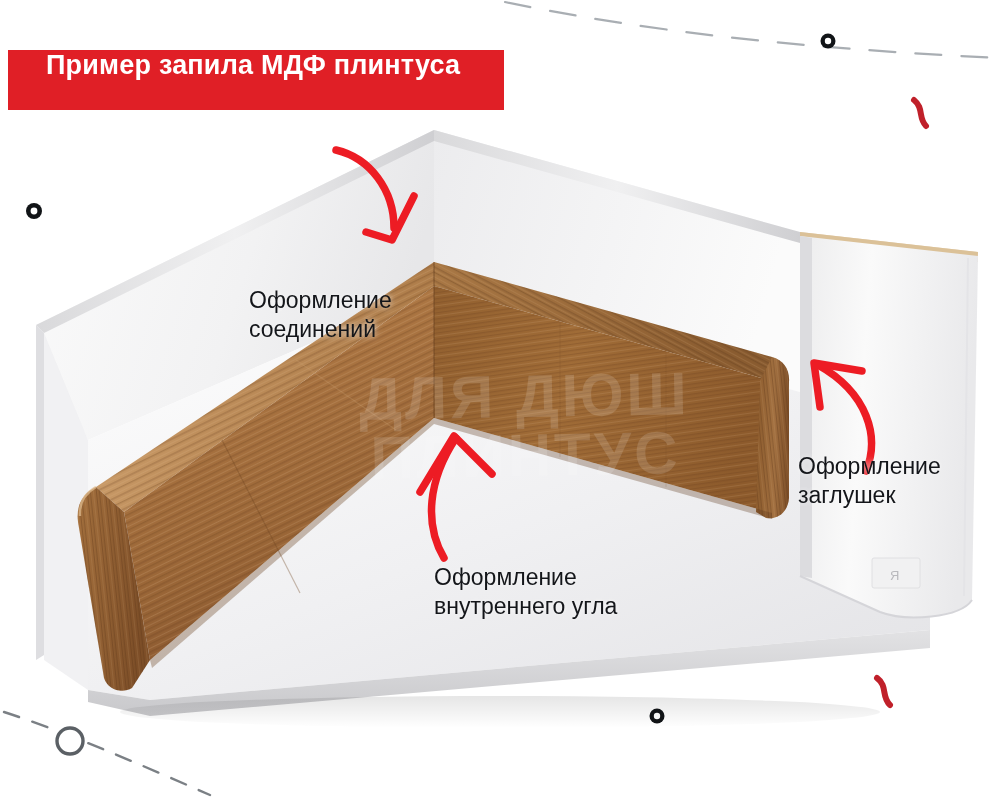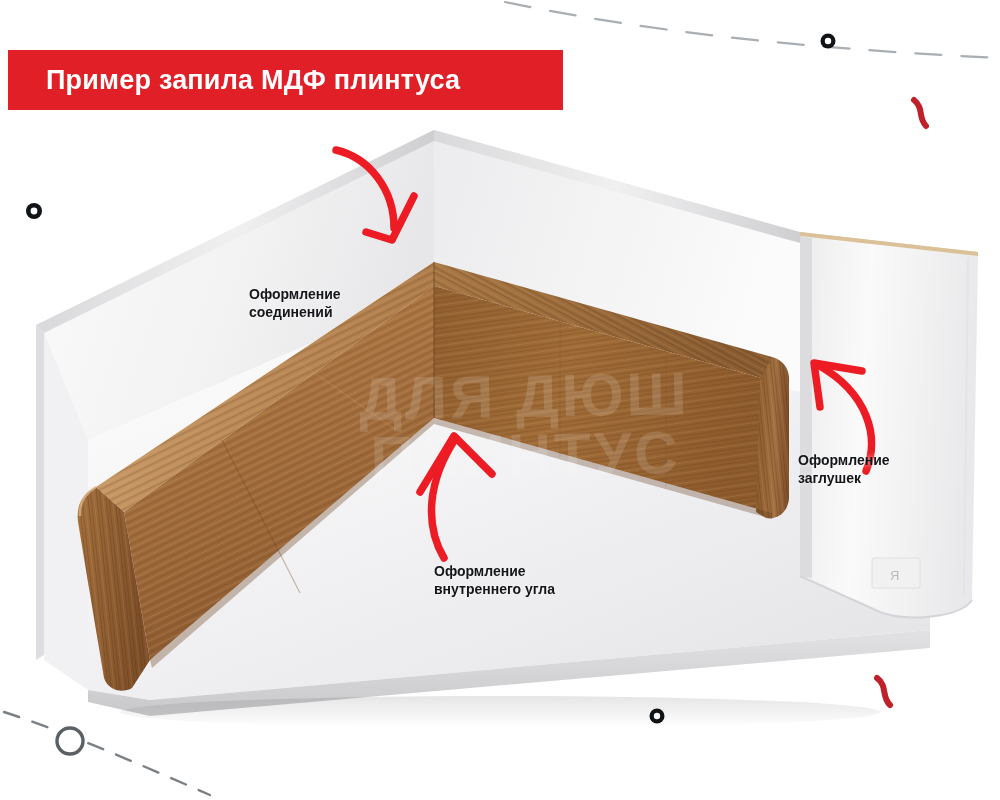--- a/index.html
+++ b/index.html
@@ -24,25 +24,24 @@
     left: 0; top: 0;
     width: 1000px; height: 800px;
     pointer-events: none;
   }
 
   
   #title-banner {
     position: absolute;
     left: 8px;
     top: 50px;
-    width: 555px;
+    width: 496px;
     height: 60px;
     background: #e01f26;
     display: flex;
-    align-items: center;
     z-index: 40;
   }
   #title-banner .banner-text {
     color: #ffffff;
     font-size: 27px;
     font-weight: bold;
     letter-spacing: 0.2px;
     padding-left: 38px;
     white-space: nowrap;
   }
@@ -53,22 +52,22 @@
     left: 0; top: 0;
     width: 1000px; height: 800px;
     z-index: 10;
   }
 
   
   .annot {
     position: absolute;
     z-index: 60;
     color: #14161a;
-    font-size: 14px;
-    font-weight: bold;
+    font-size: 23px;
+    font-weight: normal;
     line-height: 1.28;
     white-space: pre-line;
     text-shadow: 0 0 5px rgba(255,255,255,0.55), 0 0 10px rgba(255,255,255,0.4);
   }
   #annot-joints   { left: 249px; top: 286px; }
   #annot-corner   { left: 434px; top: 563px; }
   #annot-endcaps  { left: 798px; top: 452px; }
 
   
   .arrow-svg { position: absolute; z-index: 55; overflow: visible; }

